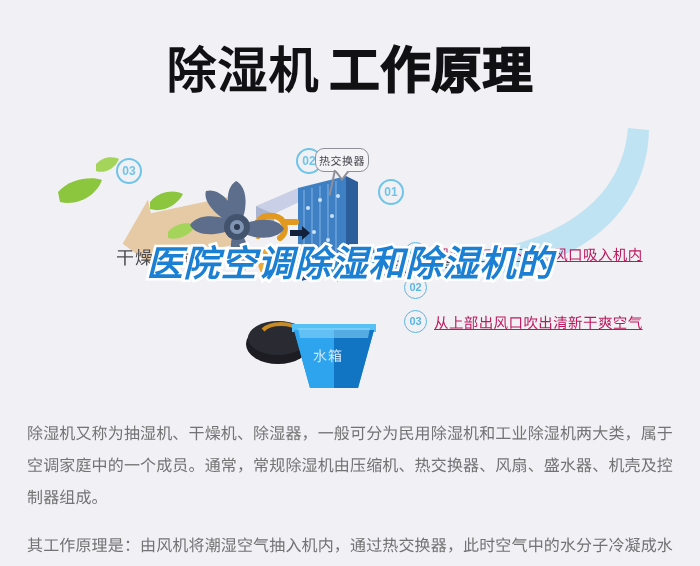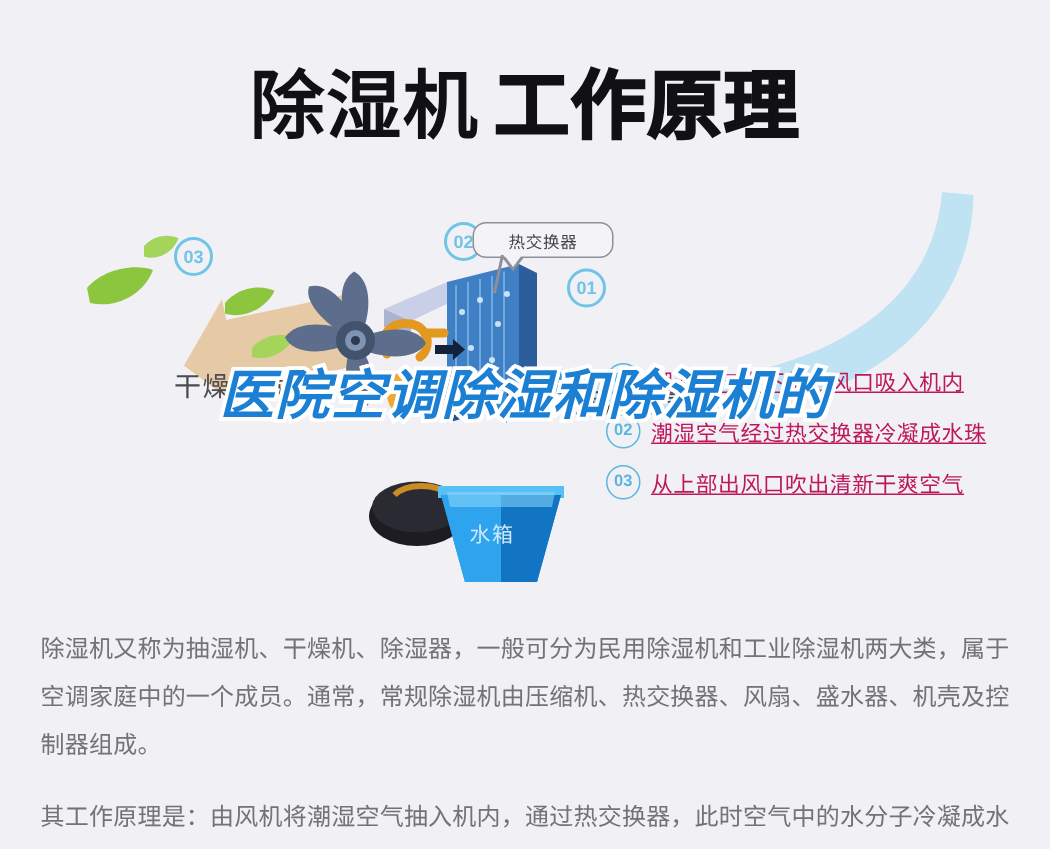--- a/index.html
+++ b/index.html
@@ -132,21 +132,21 @@
     font-size: 18px;
     color: #4b4b50;
     white-space: nowrap;
     letter-spacing: 1px;
   }
 
   .bubble {
     position: absolute;
     left: 315px;
     top: 148px;
-    padding: 3px 23px;
+    padding: 3px 3px;
     border: 1.6px solid #8f8f98;
     border-radius: 9px;
     background: #f4f4f7;
     font-size: 11px;
     color: #44444a;
     white-space: nowrap;
     letter-spacing: 0.5px;
   }
   .bubble::after {
     content: "";
@@ -369,21 +369,20 @@
 
     <div class="tank-label">水箱</div>
 
     <div class="steps">
       <div class="step-row">
         <div class="step-num">01</div>
         <div class="step-text">潮湿空气由下部进风口吸入机内</div>
       </div>
       <div class="step-row">
         <div class="step-num">02</div>
-        <div class="step-text">潮湿空气经过热交换器冷凝成水珠</div>
       </div>
       <div class="step-row">
         <div class="step-num">03</div>
         <div class="step-text">从上部出风口吹出清新干爽空气</div>
       </div>
     </div>
 
     <div class="overlay">
       <span class="ol-line">医院空调除湿和除湿机的</span>
     </div>

